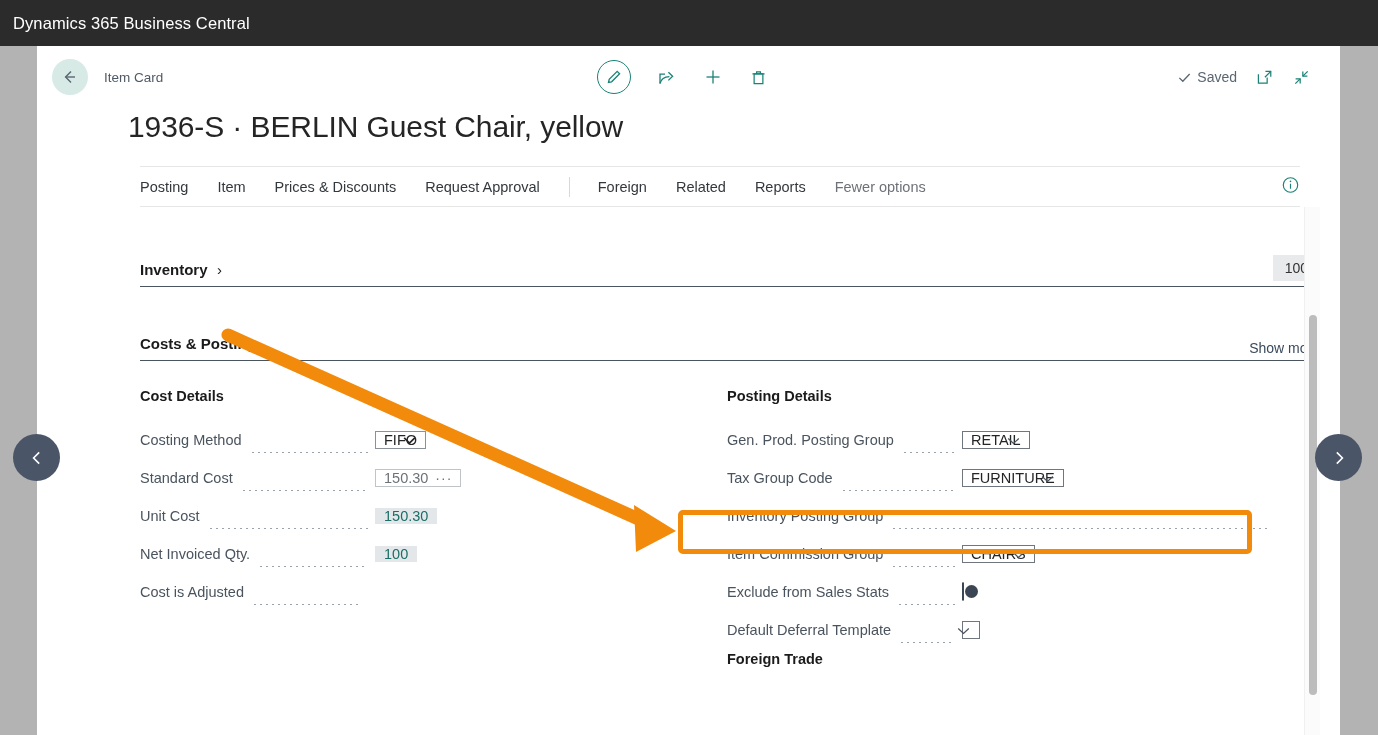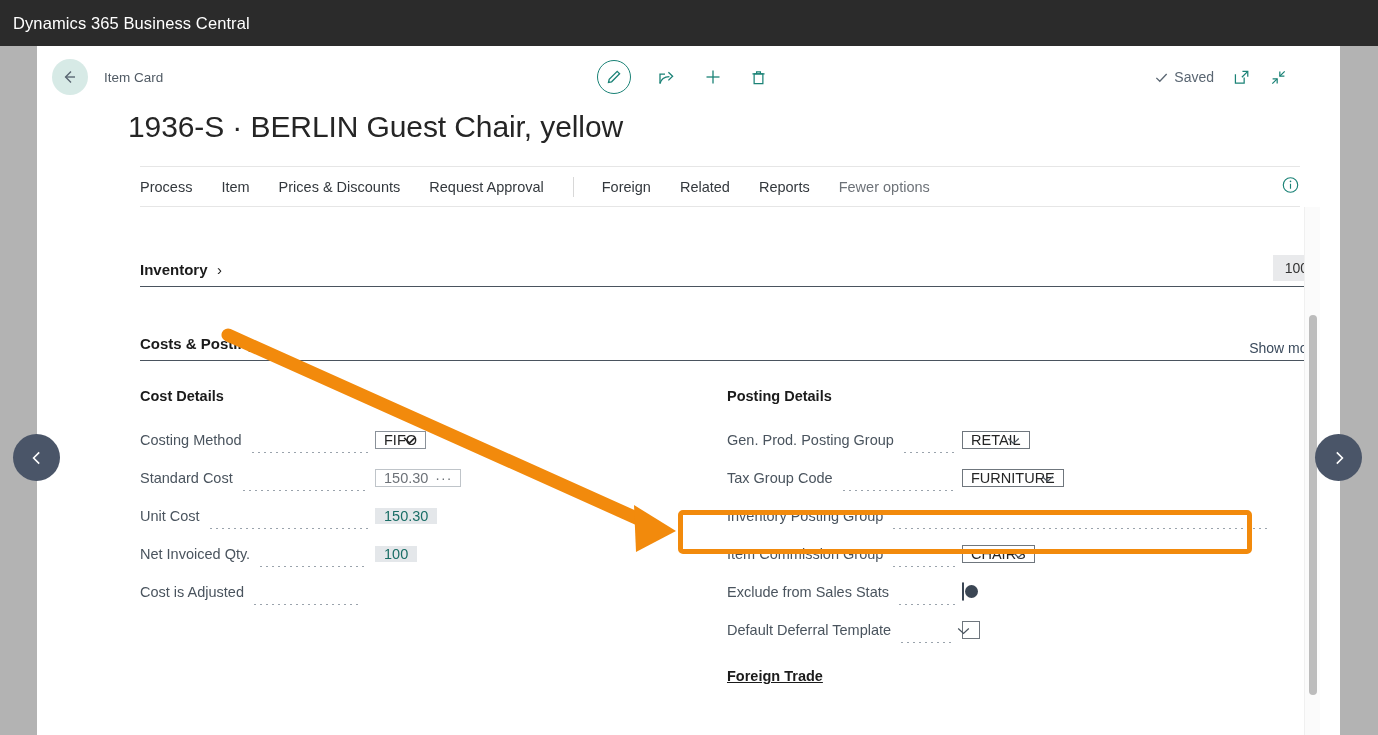--- a/index.html
+++ b/index.html
@@ -65,21 +65,21 @@
   }
   .tool-ic {
     color: #1a8276; display: flex; align-items: center; justify-content: center;
   }
   .edit-circle {
     width: 34px; height: 34px; border-radius: 50%;
     border: 1.4px solid #1a8276; display: flex; align-items: center;
     justify-content: center; color: #1a8276;
   }
   .head-right {
-    position: absolute; right: 32px; top: 0; height: 62px;
+    position: absolute; right: 9px; top: 0; height: 62px;
     display: flex; align-items: center; gap: 18px; text-align: right;
   }
   .saved {
     display: flex; align-items: center; gap: 5px; color: #5a6672; font-size: 14px;
   }
   .saved svg { color: #5a6672; }
   .hr-ic { color: #1a8276; display: flex; align-items: center; }
 
   .doc-title {
     font-size: 30px; color: #252525; font-weight: 400;
@@ -158,21 +158,21 @@
   }
 
   
   .cols { display: flex; margin-top: 27px; }
   .col { width: 548px; }
   .col.right { margin-left: 39px; }
 
   .grp-head {
     font-size: 14.5px; color: #1b1b1b; font-weight: 600; margin-bottom: 17px;
   }
-  .grp-head.spaced { margin-top: 19px; text-decoration: underline; }
+  .grp-head.spaced { margin-top: 2px; }
 
   .frow {
     display: flex; align-items: center; height: 38px; margin-bottom: 0;
   }
   .flabel {
     font-size: 14.5px; color: #4a545e; white-space: nowrap; flex: 0 0 auto;
   }
   .leader {
     flex: 1 1 auto; height: 1px; margin: 0 7px 0 8px; align-self: flex-end;
     margin-bottom: 6px;
@@ -336,21 +336,21 @@
               <line x1="16.5" y1="3.5" x2="11.4" y2="8.6"></line>
               <polyline points="11.4,3.8 11.4,8.6 16.2,8.6"></polyline>
             </svg>
           </div>
         </div>
       </div>
 
       <div class="doc-title">1936-S · BERLIN Guest Chair, yellow</div>
 
       <div class="menubar">
-        <div class="menu-item">Process</div>
+        <div class="menu-item">Posting</div>
         <div class="menu-item">Item</div>
         <div class="menu-item">Prices &amp; Discounts</div>
         <div class="menu-item">Request Approval</div>
         <div class="menu-sep"></div>
         <div class="menu-item">Foreign</div>
         <div class="menu-item">Related</div>
         <div class="menu-item">Reports</div>
         <div class="menu-item muted">Fewer options</div>
         <div class="info-ic">
           <svg width="19" height="19" viewBox="0 0 20 20" fill="none" stroke="currentColor" stroke-width="1.2">

